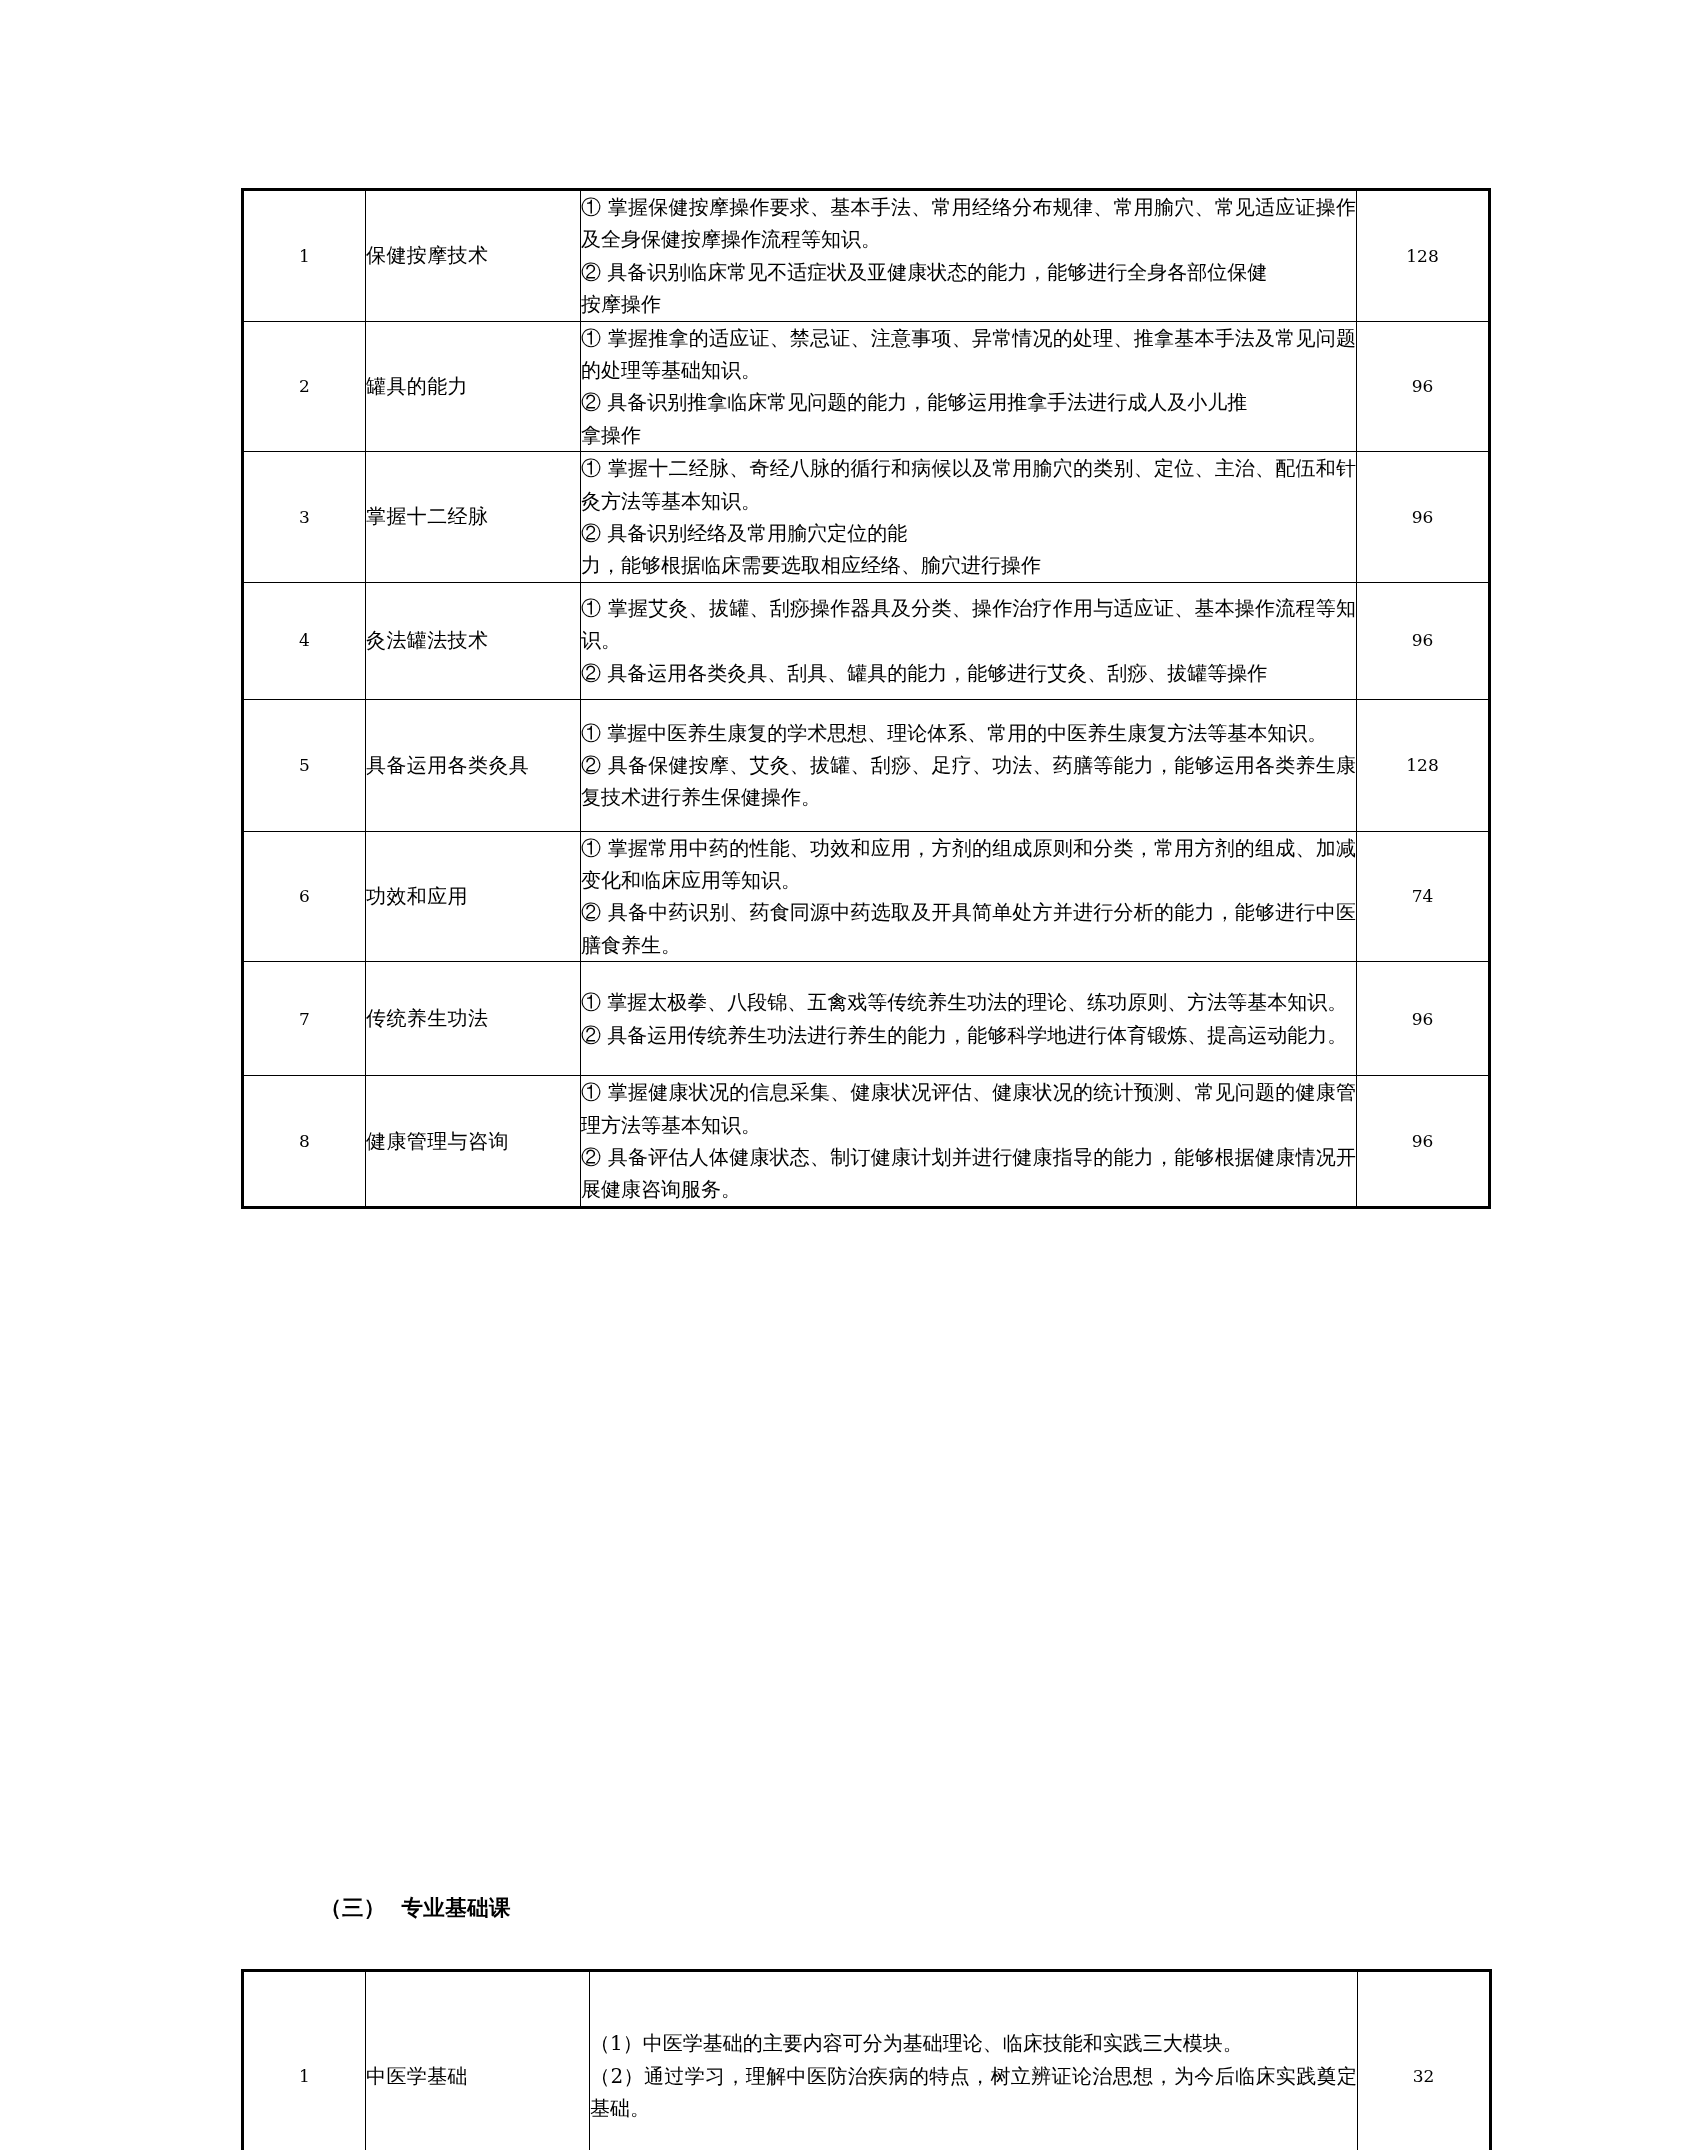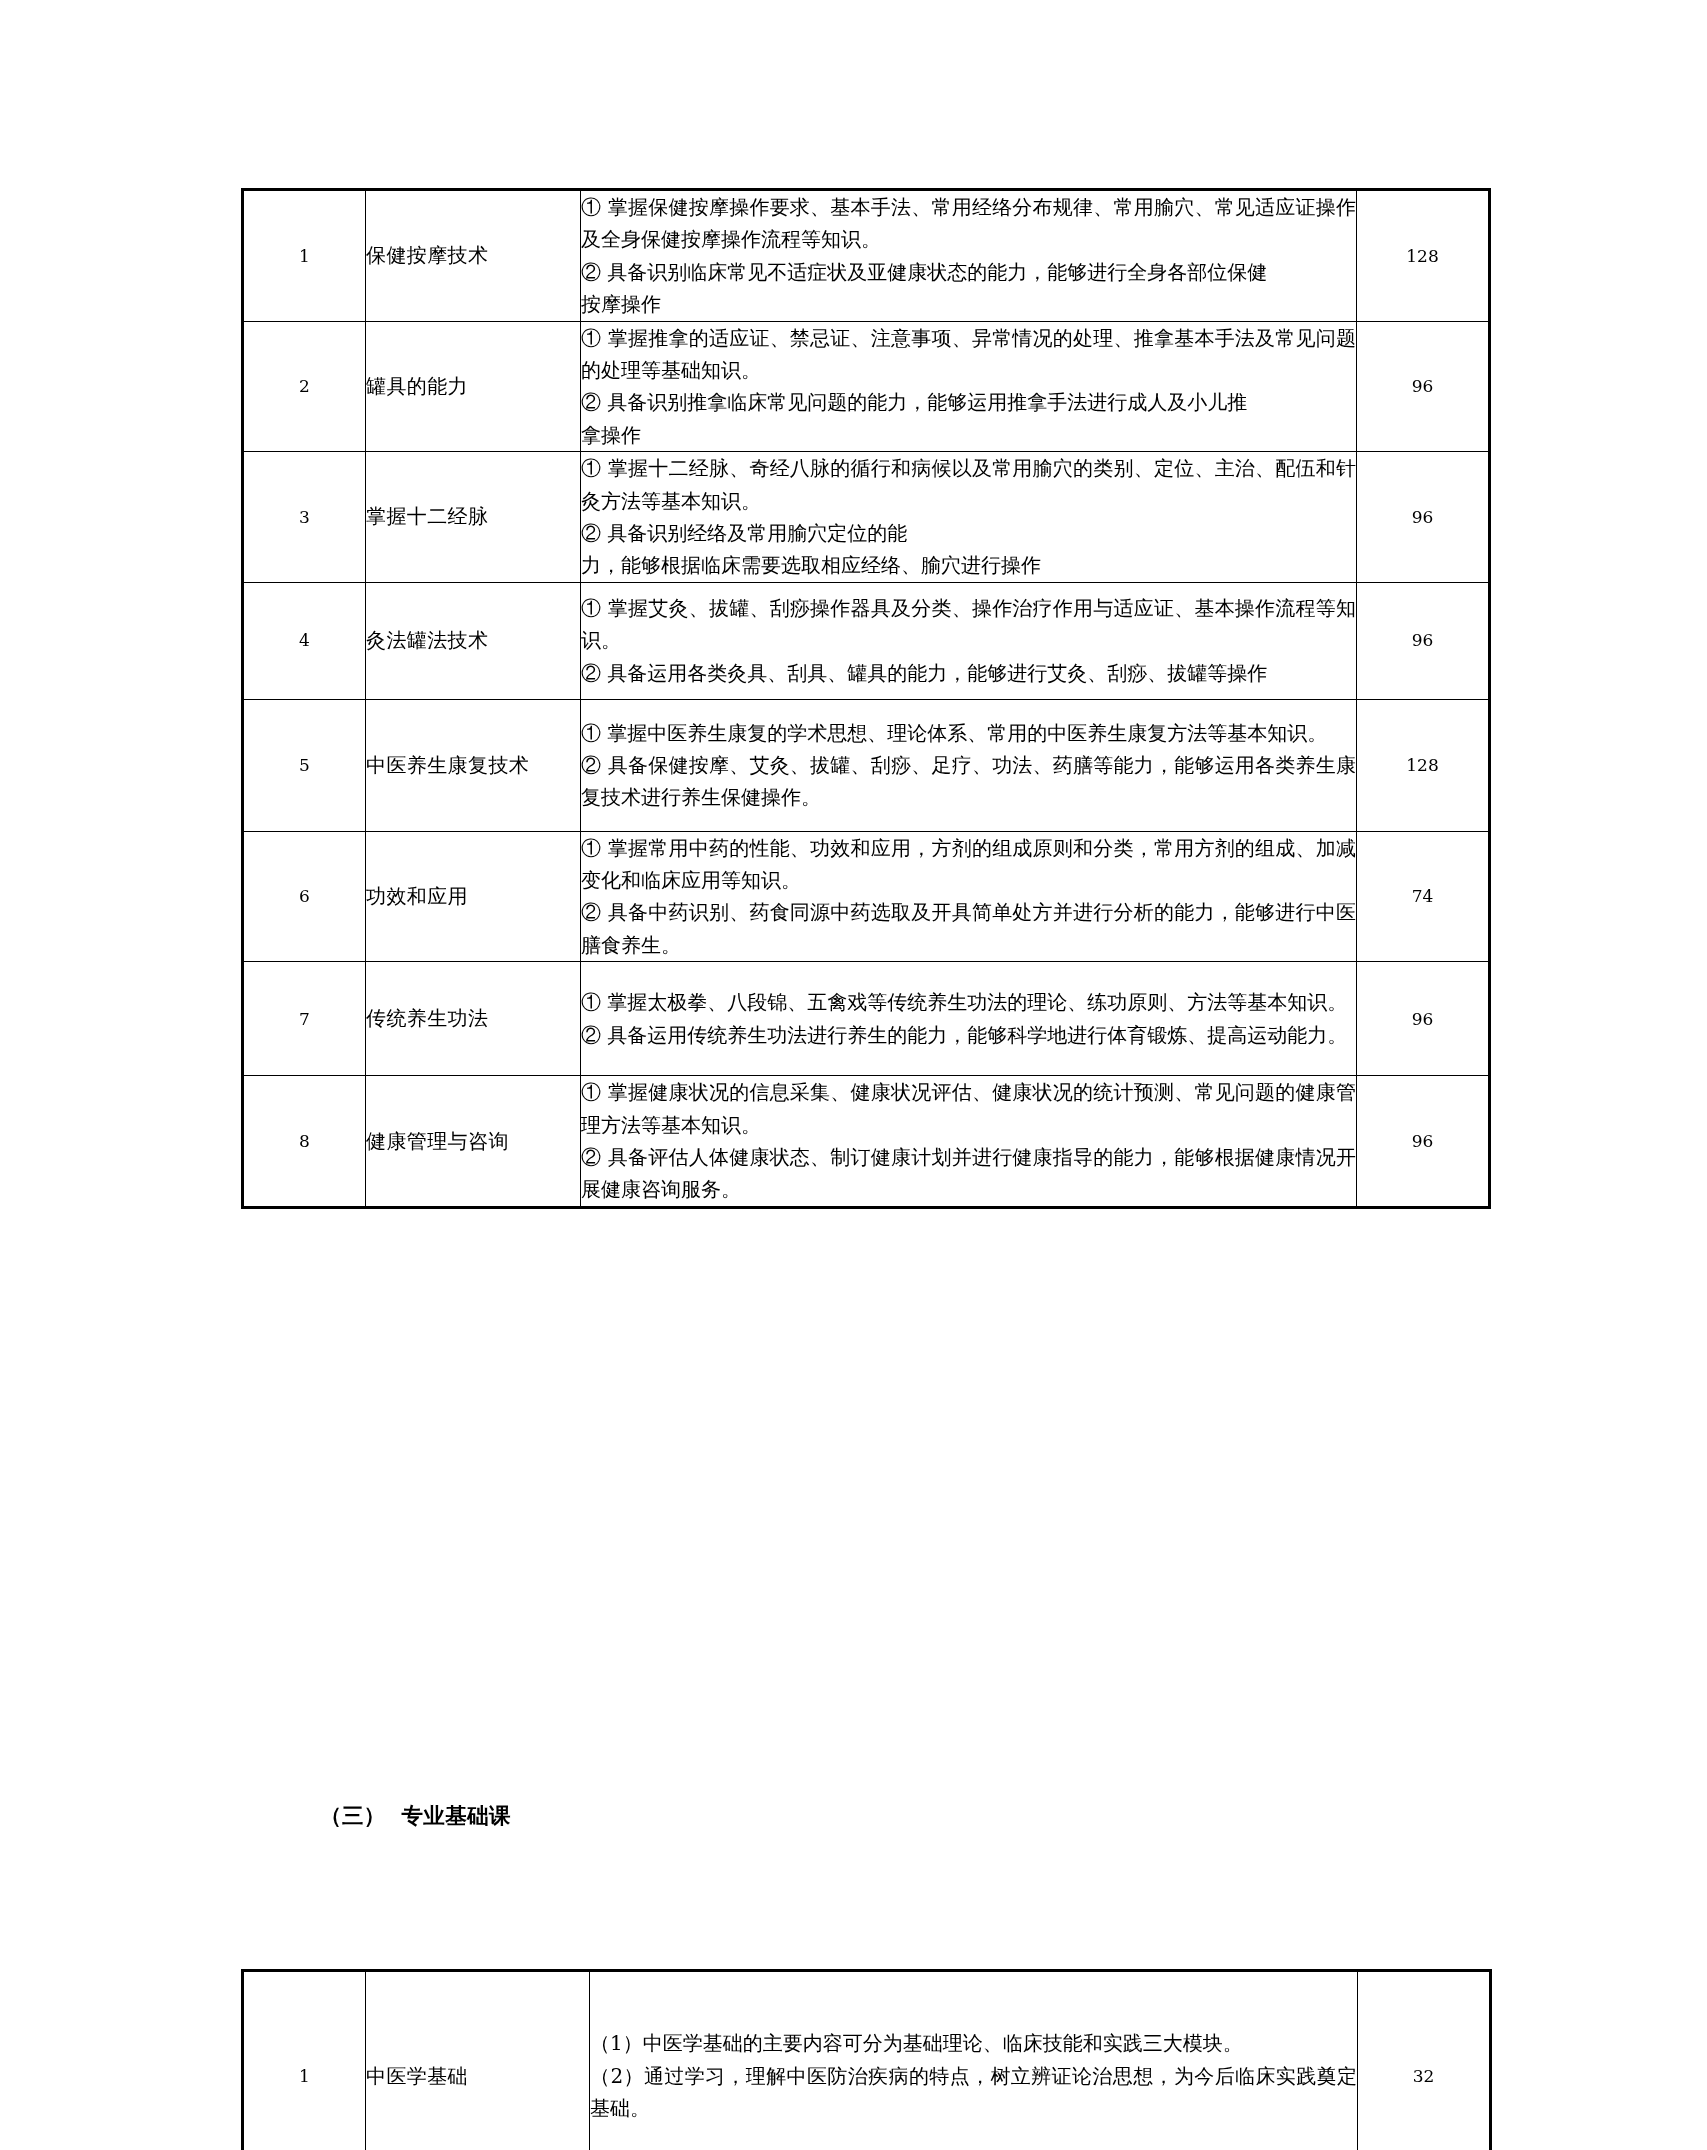--- a/index.html
+++ b/index.html
@@ -142,21 +142,21 @@
         <td class="cell-name">灸法罐法技术</td>
         <td class="cell-desc">
           <p>① 掌握艾灸、拔罐、刮痧操作器具及分类、操作治疗作用与适应证、基本操作流程等知识。</p>
           <p>② 具备运用各类灸具、刮具、罐具的能力，能够进行艾灸、刮痧、拔罐等操作</p>
         </td>
         <td class="cell-hours">96</td>
       </tr>
 
       <tr style="height:132px;">
         <td class="cell-no">5</td>
-        <td class="cell-name">中医养生康复技术</td>
+        <td class="cell-name">具备运用各类灸具</td>
         <td class="cell-desc">
           <p>① 掌握中医养生康复的学术思想、理论体系、常用的中医养生康复方法等基本知识。</p>
           <p>② 具备保健按摩、艾灸、拔罐、刮痧、足疗、功法、药膳等能力，能够运用各类养生康复技术进行养生保健操作。</p>
         </td>
         <td class="cell-hours">128</td>
       </tr>
 
       <tr style="height:113px;">
         <td class="cell-no">6</td>
         <td class="cell-name">功效和应用</td>
@@ -183,21 +183,21 @@
         <td class="cell-desc">
           <p>① 掌握健康状况的信息采集、健康状况评估、健康状况的统计预测、常见问题的健康管理方法等基本知识。</p>
           <p>② 具备评估人体健康状态、制订健康计划并进行健康指导的能力，能够根据健康情况开展健康咨询服务。</p>
         </td>
         <td class="cell-hours">96</td>
       </tr>
 
     </tbody>
   </table>
 
-  <div class="section-heading" style="left:320px; top:1801px;">（三）  专业基础课</div>
+  <div class="section-heading" style="left:320px; top:1893px;">（三）  专业基础课</div>
 
   <table class="doc-table" id="table-two" style="left:241px; top:1969px; width:1250px;">
     <colgroup>
       <col class="col-no2">
         <col class="col-name2">
         <col class="col-desc2">
         <col class="col-hours2">
     </colgroup>
     <tbody>
       <tr style="height:211px;">

